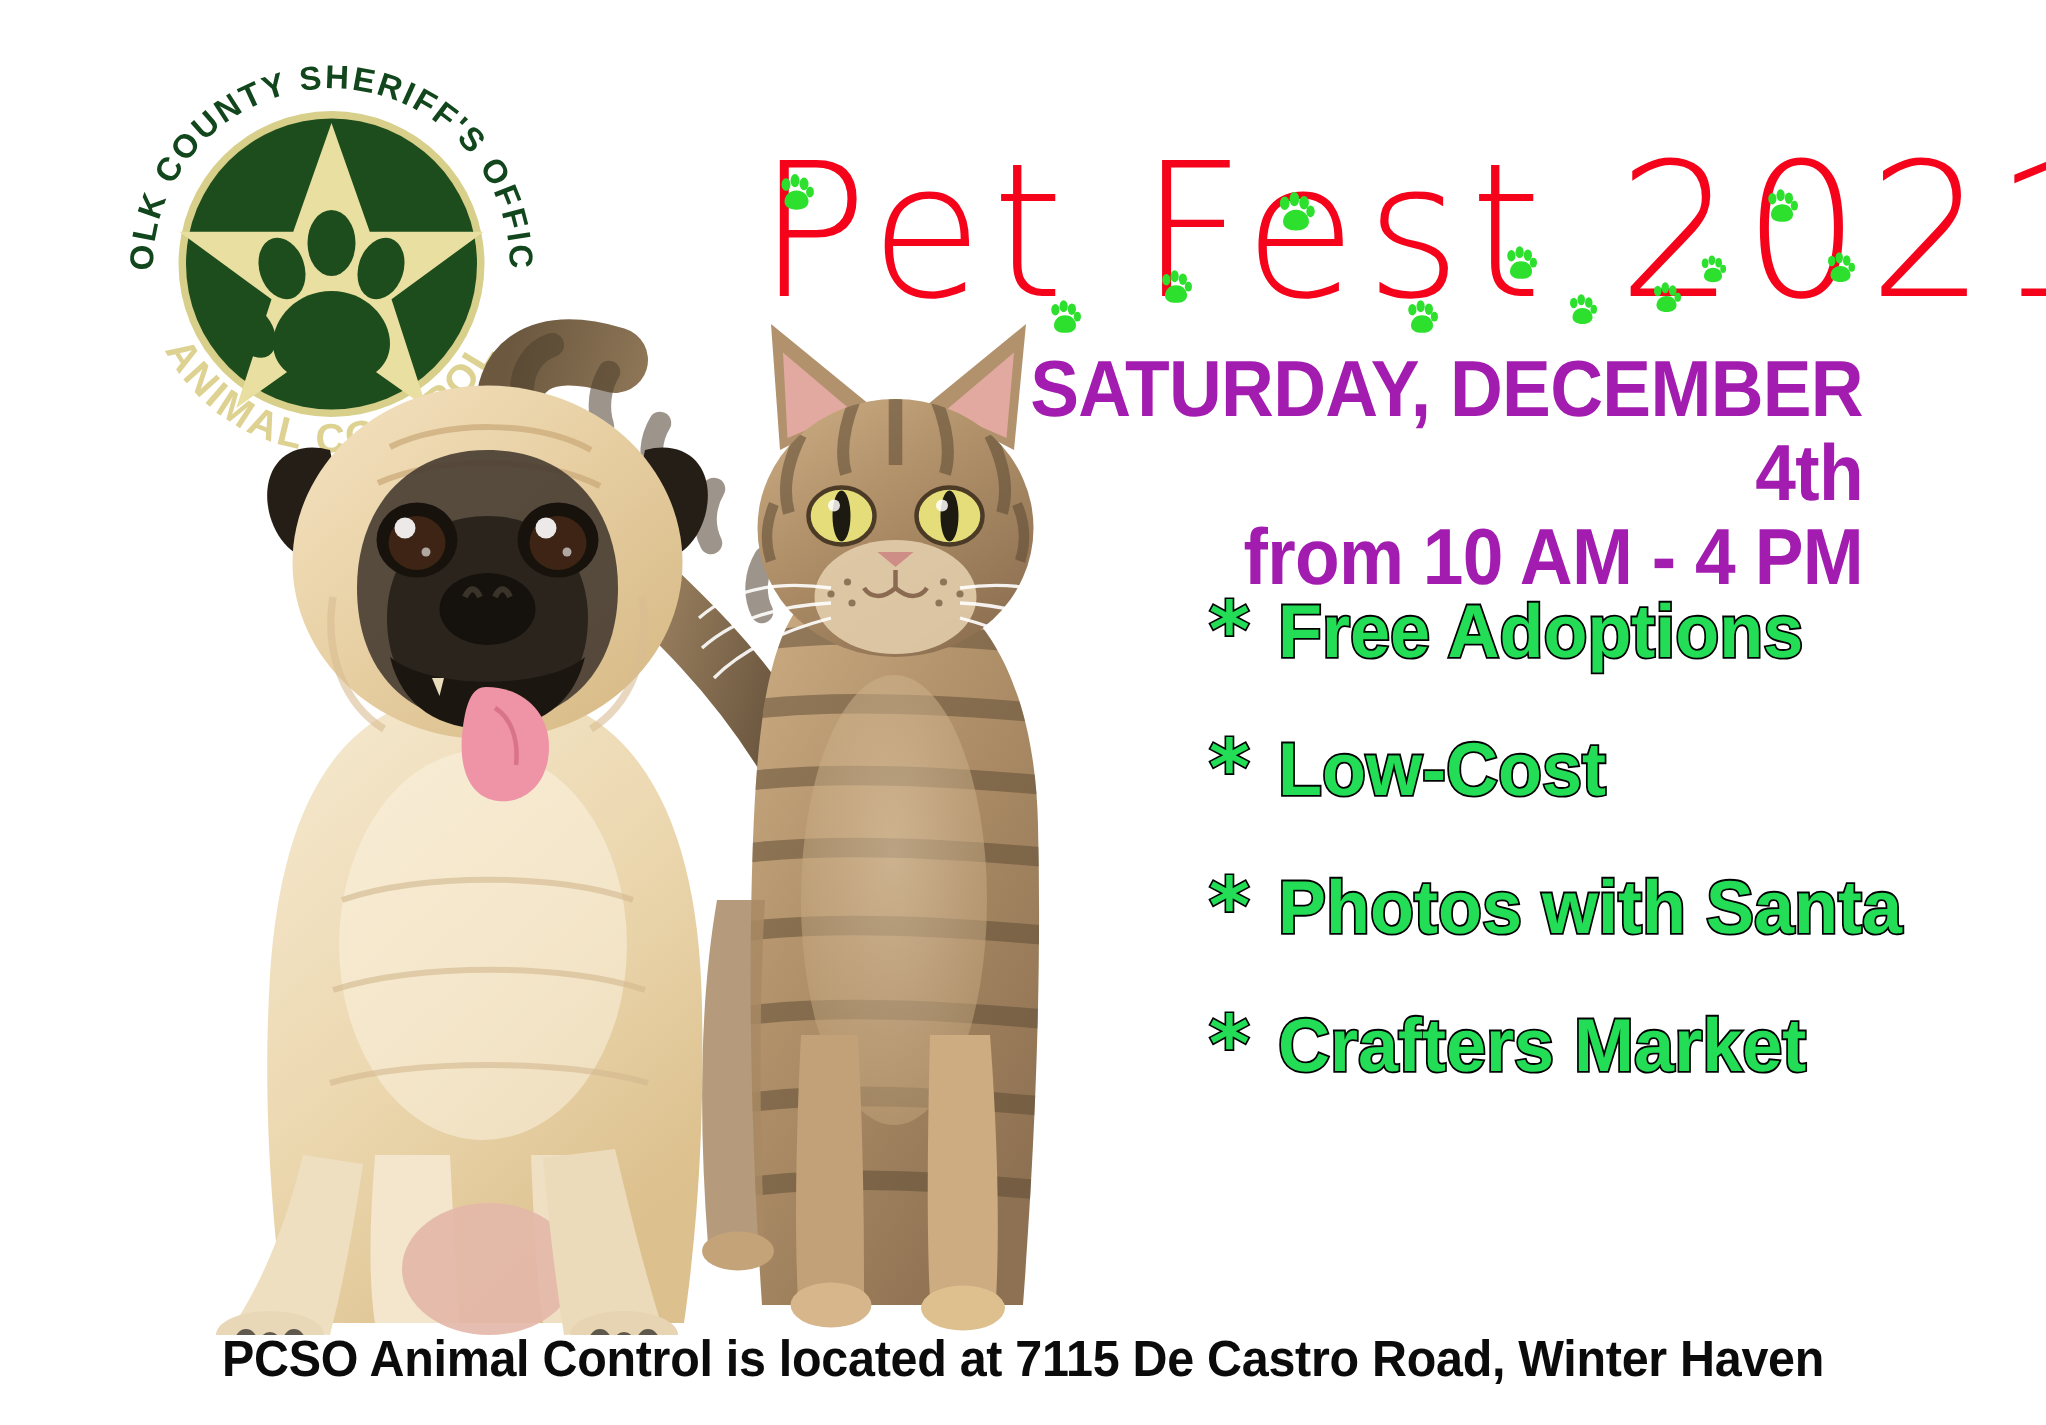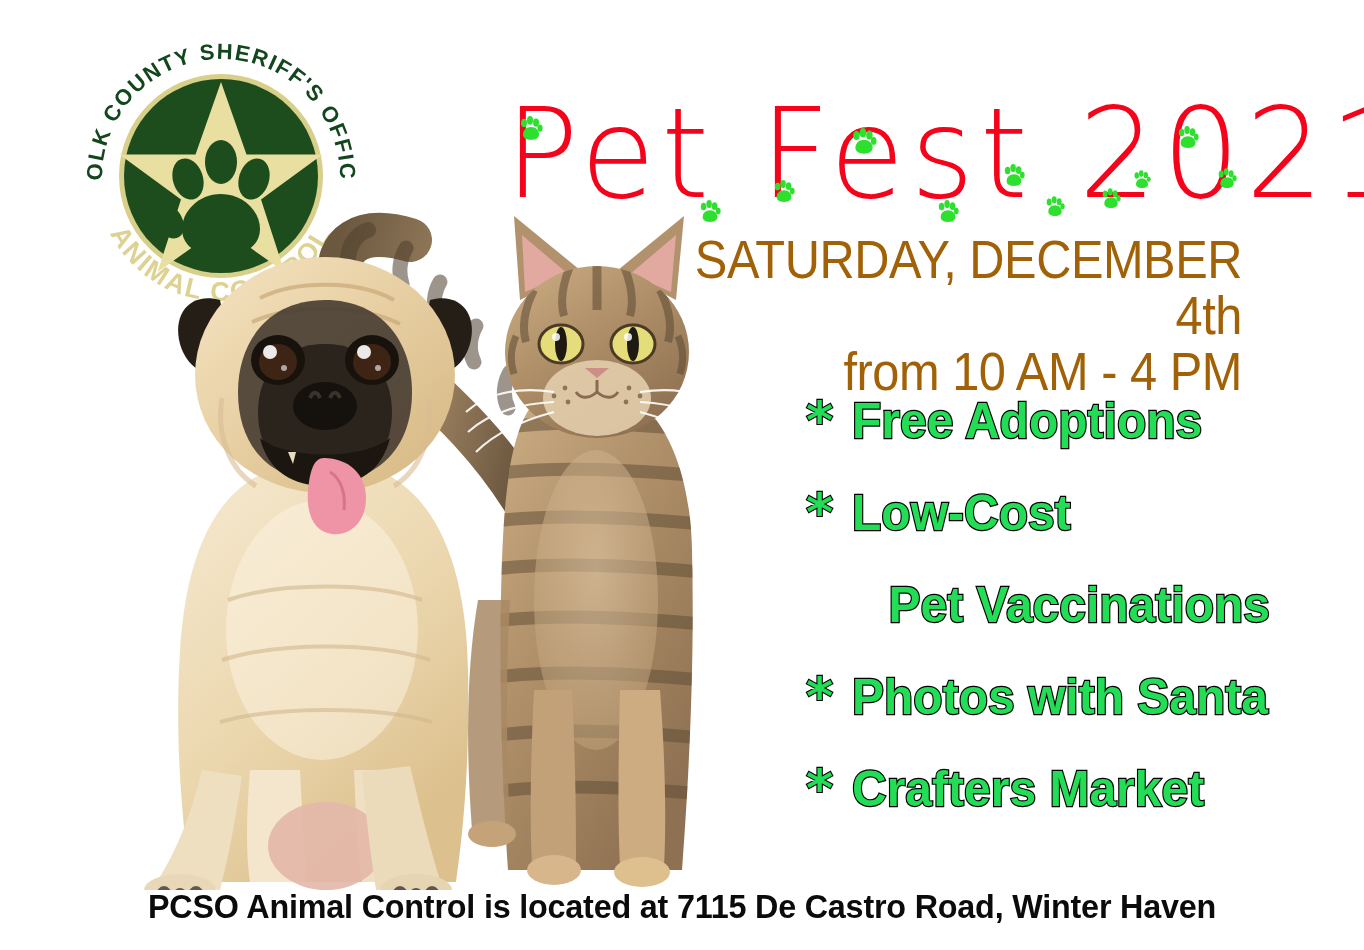--- a/index.html
+++ b/index.html
@@ -52,23 +52,23 @@
   }
   .paw svg { display:block; }
 
   
   #date-block {
     position: absolute;
     right: 122px;
     top: 232px;
     width: 640px;
     text-align: right;
-    color: #a16207;
+    color: #a21caf;
     font-family: "Liberation Sans Narrow", "Liberation Sans", sans-serif;
-    font-weight: normal;
+    font-weight: bold;
   }
   #date-line1 {
     font-size: 53px;
     line-height: 56px;
     letter-spacing: -0.5px;
     transform: scaleX(0.92);
     transform-origin: right center;
   }
   #date-line2 {
     font-size: 53px;
@@ -511,24 +511,20 @@
 
   <div id="bullets">
     <div class="bullet-row">
       <span class="bullet-star">*</span>
       <span class="bullet-label">Free Adoptions</span>
     </div>
     <div class="bullet-row">
       <span class="bullet-star">*</span>
       <span class="bullet-label">Low-Cost</span>
     </div>
-    <div class="bullet-row indented">
-      <span class="bullet-star">*</span>
-      <span class="bullet-label">Pet Vaccinations</span>
-    </div>
     <div class="bullet-row">
       <span class="bullet-star">*</span>
       <span class="bullet-label">Photos with Santa</span>
     </div>
     <div class="bullet-row">
       <span class="bullet-star">*</span>
       <span class="bullet-label">Crafters Market</span>
     </div>
   </div>
 

